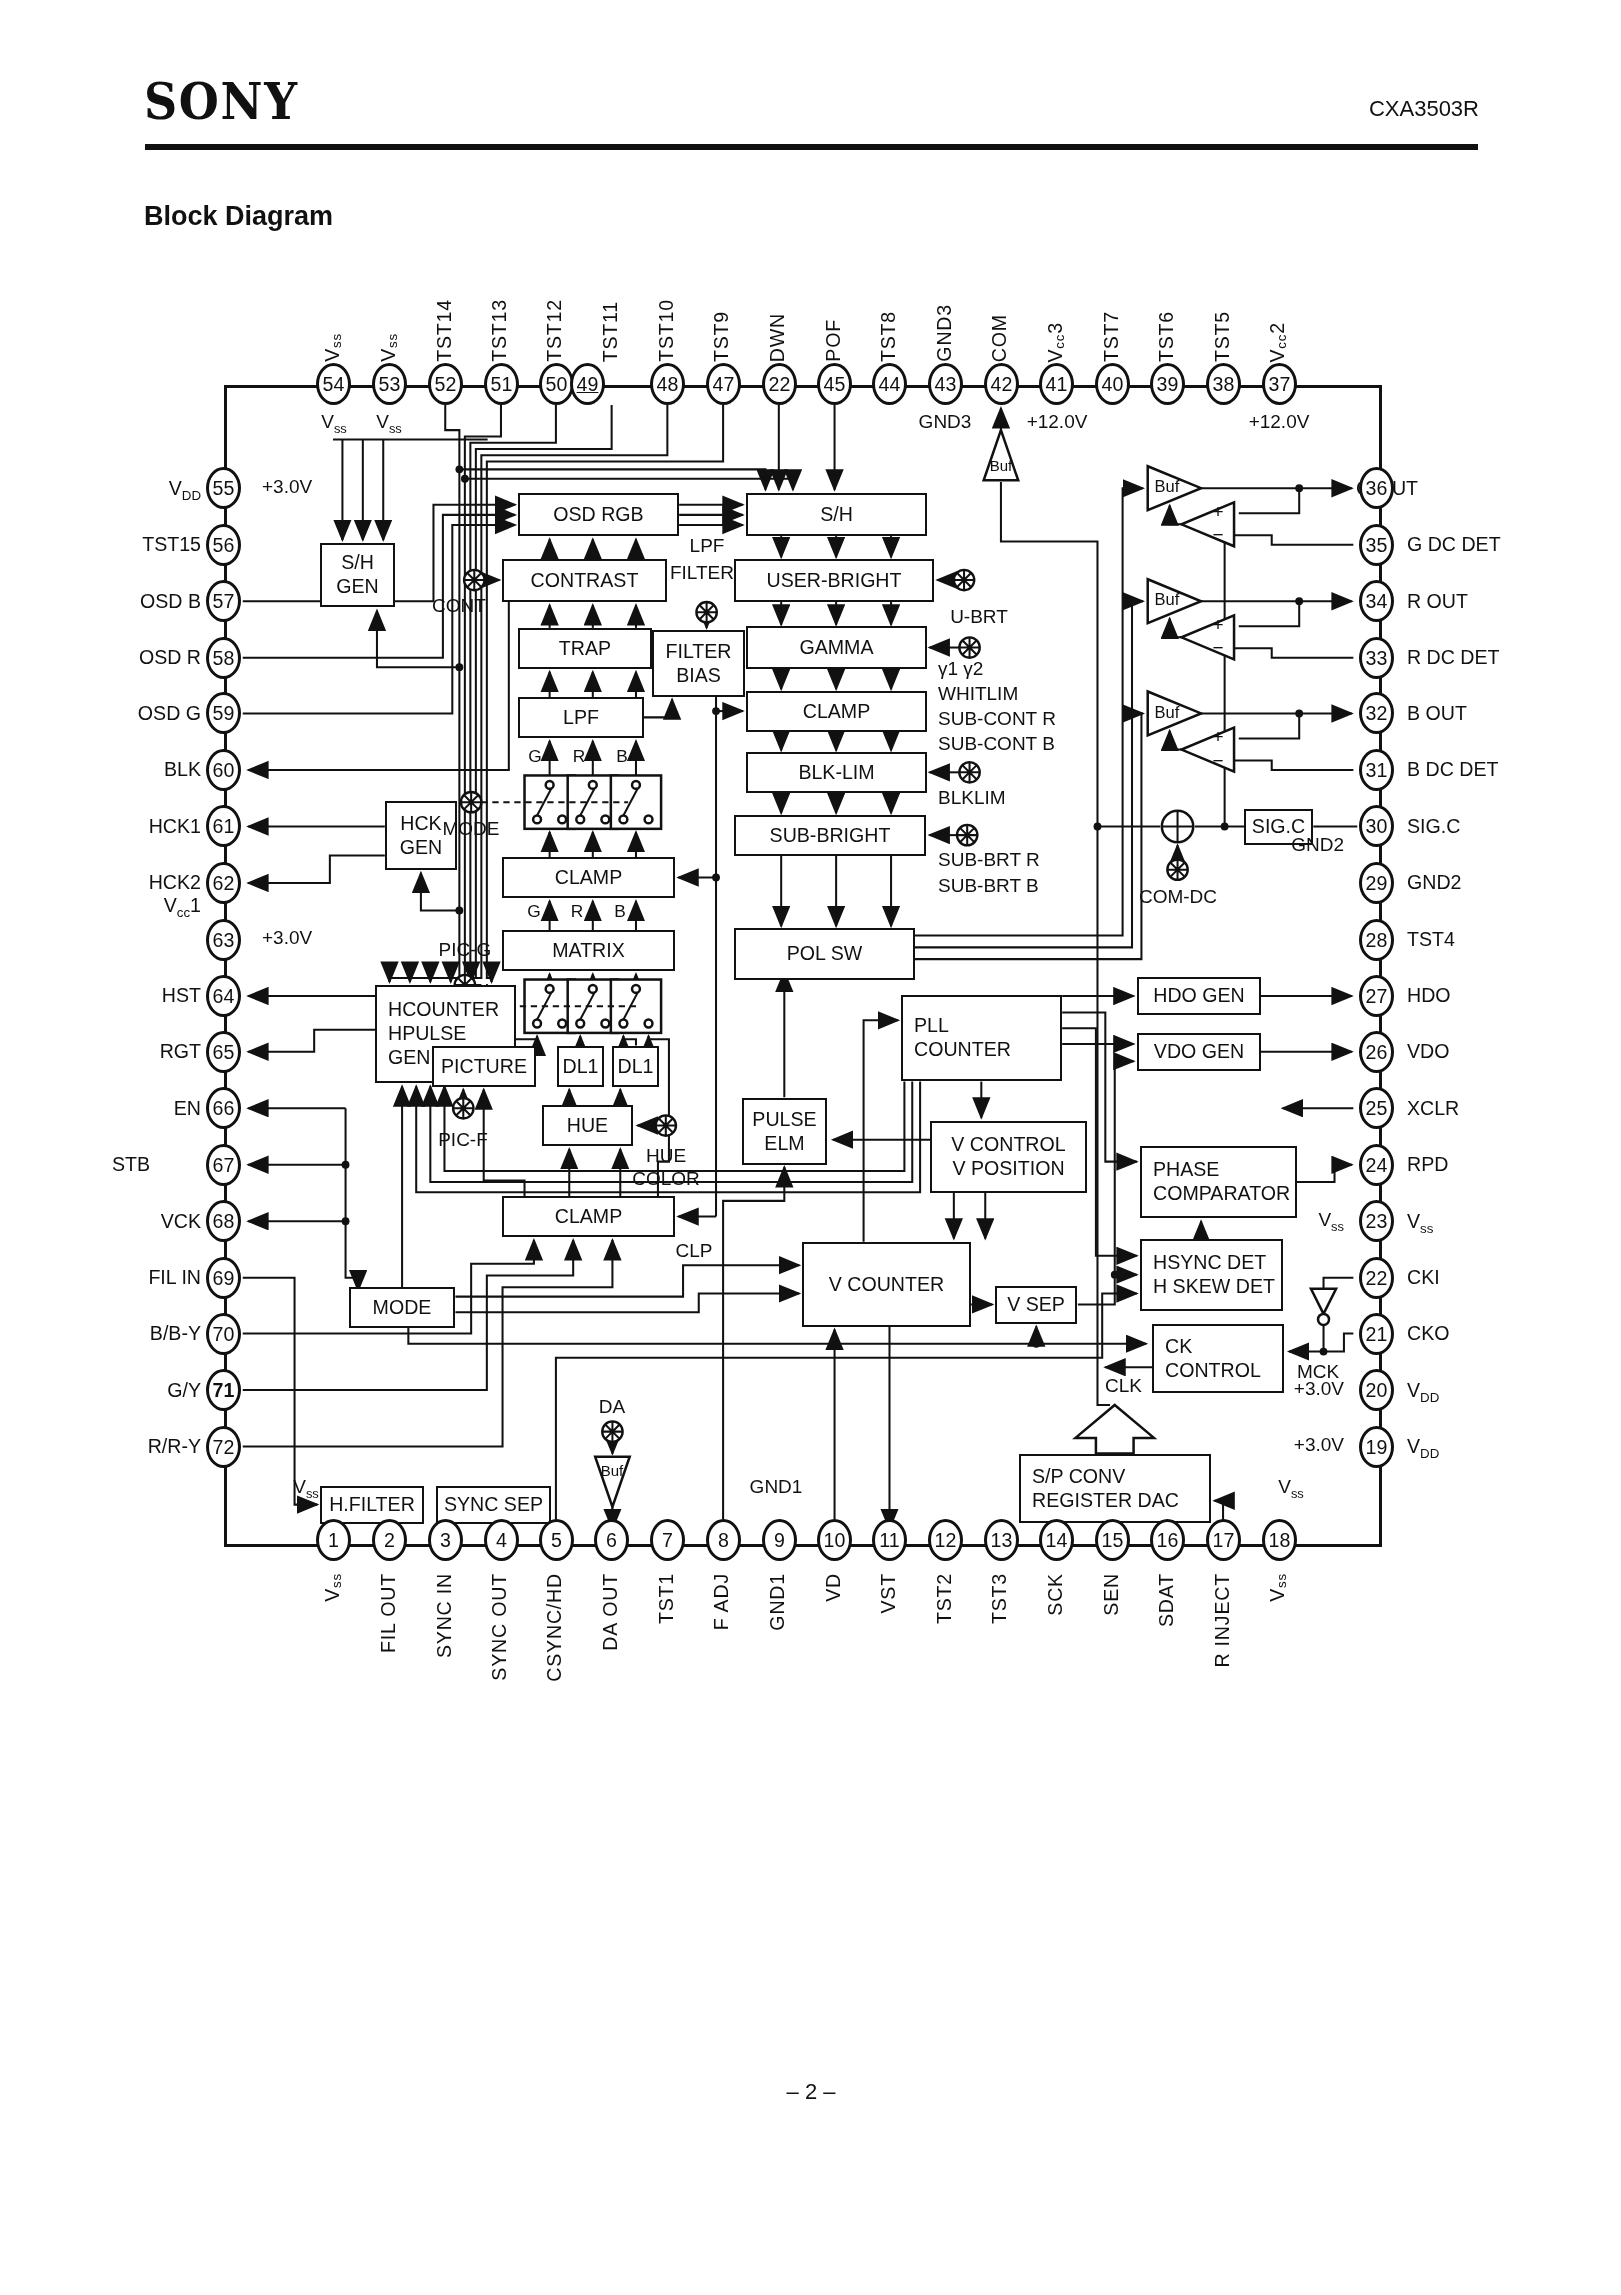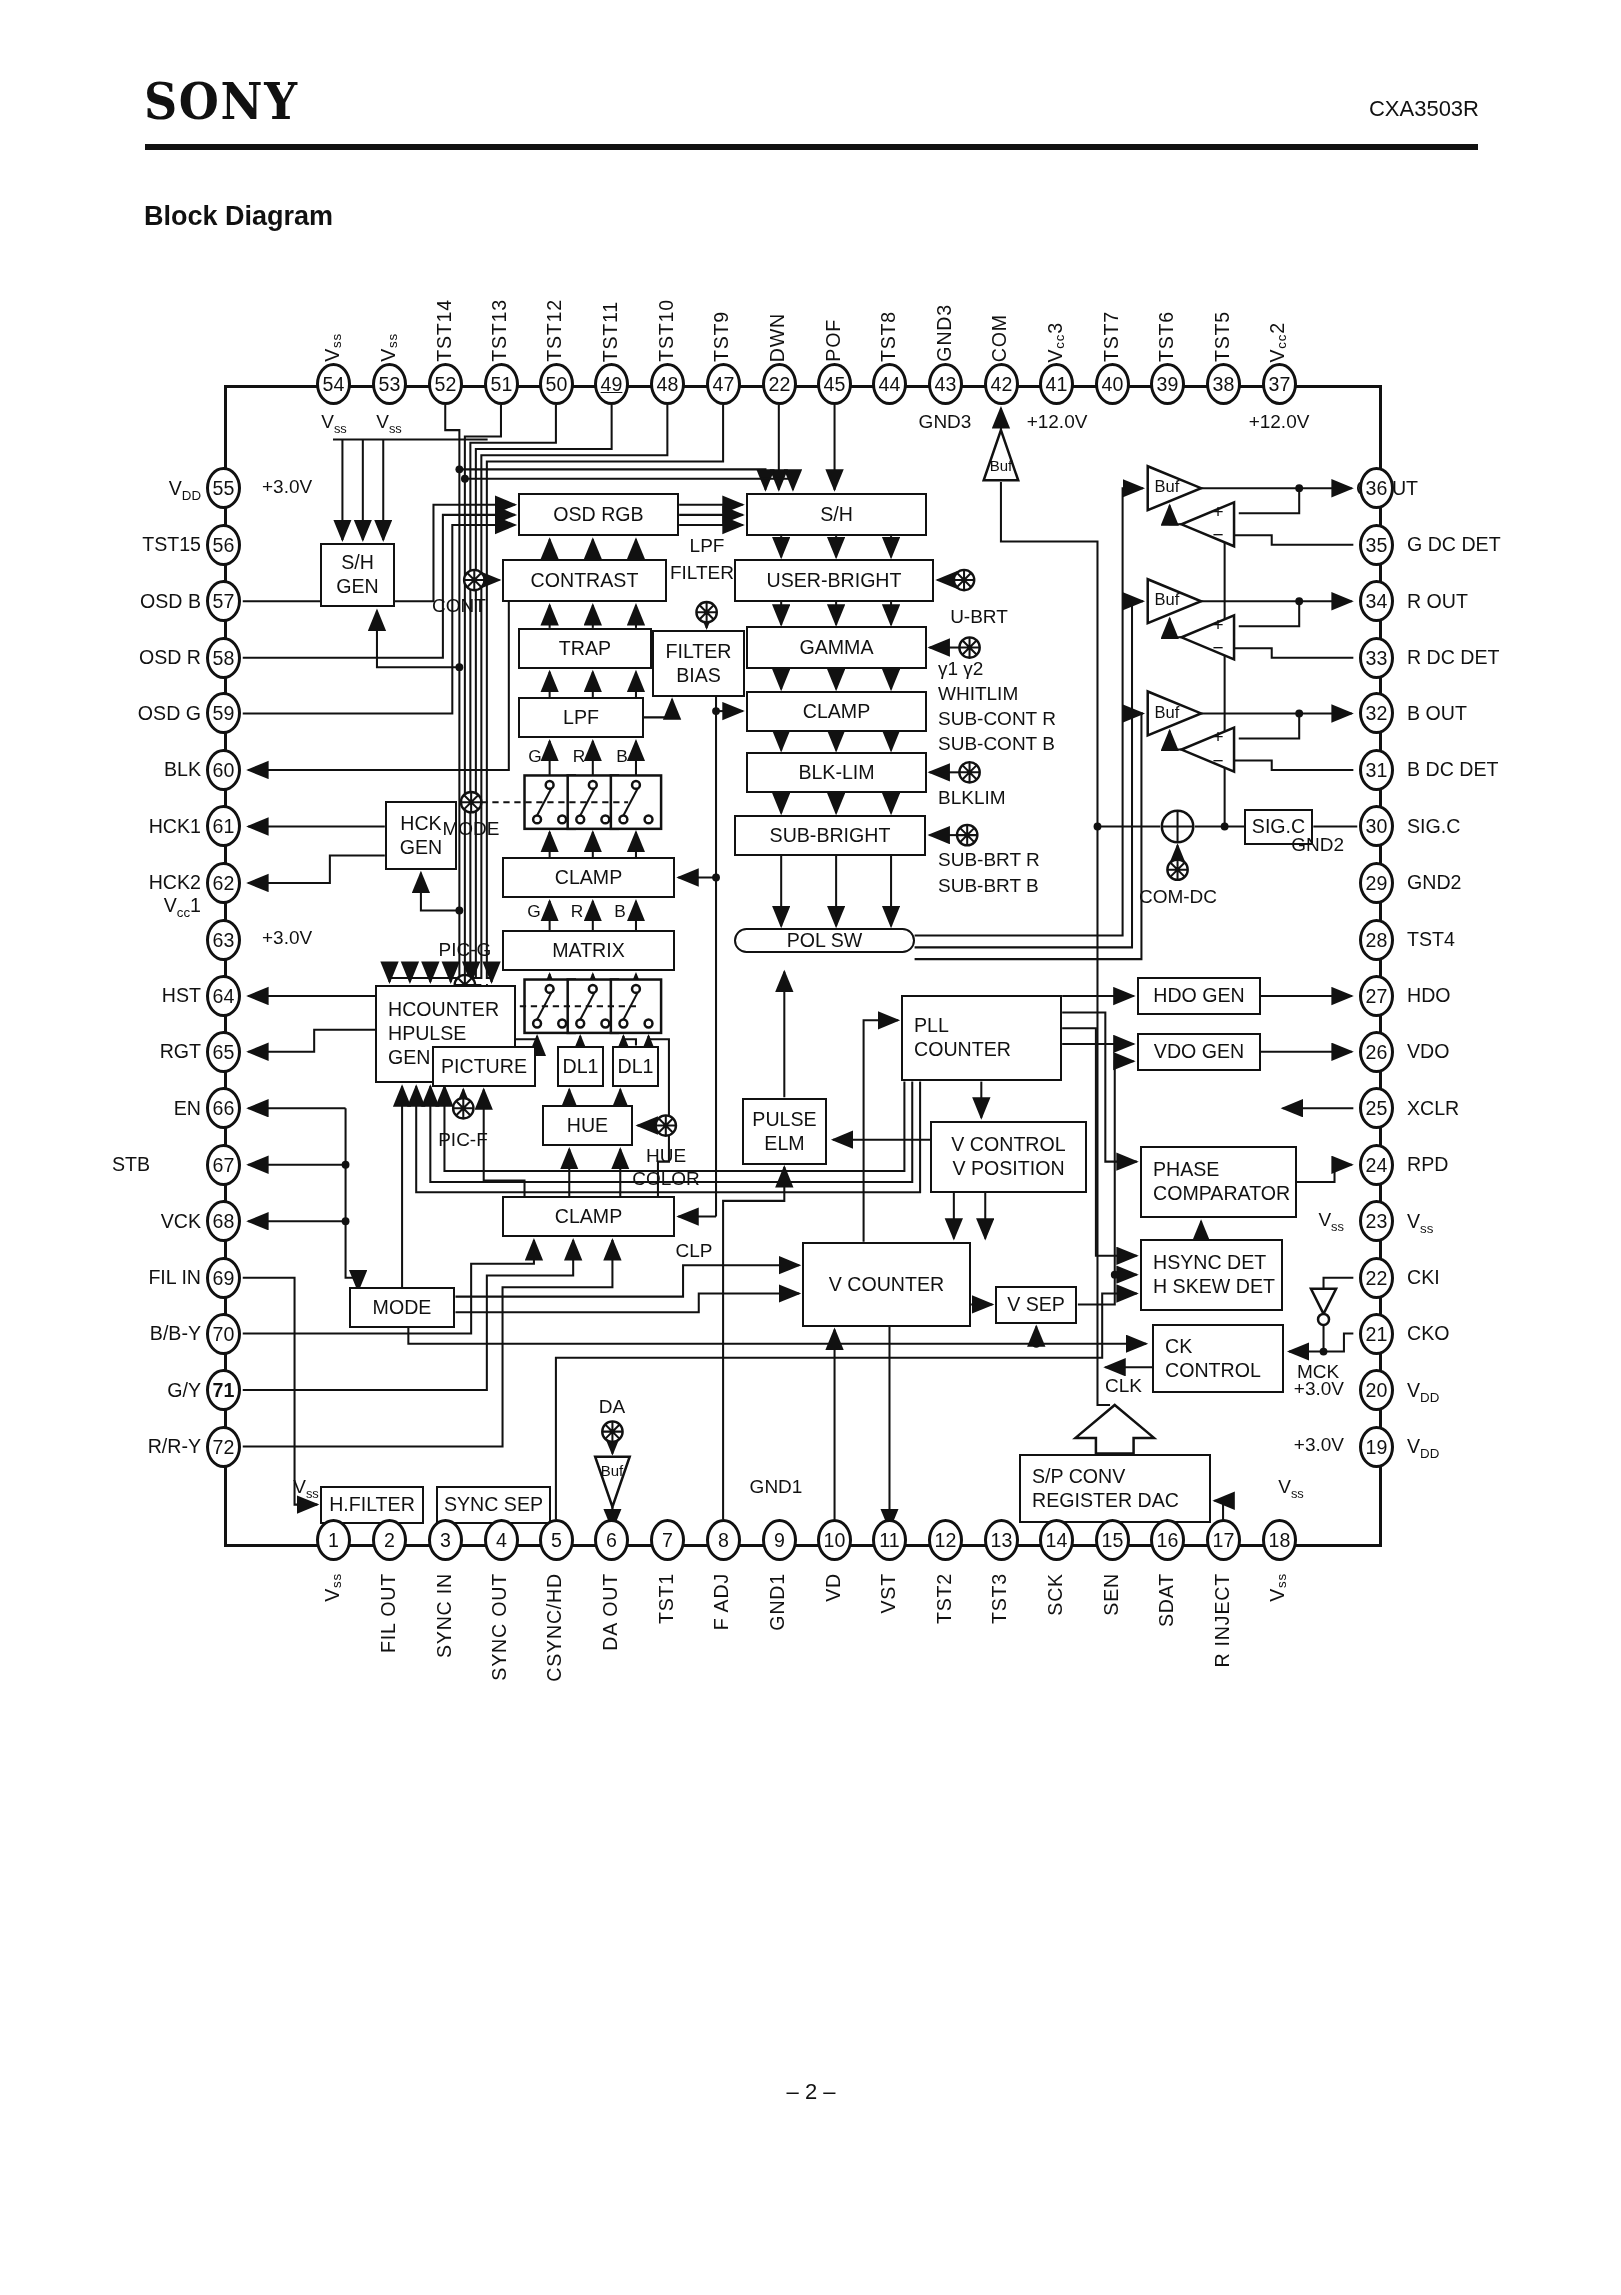--- a/index.html
+++ b/index.html
@@ -341,21 +341,21 @@
   <div class="pin" style="left: 316px; top: 363px;">54</div>
       <div class="vlabel" style="left: 321px; bottom: 1933px;">V<sub>ss</sub></div>
       <div class="pin" style="left: 372px; top: 363px;">53</div>
       <div class="vlabel" style="left: 377px; bottom: 1933px;">V<sub>ss</sub></div>
       <div class="pin" style="left: 428px; top: 363px;">52</div>
       <div class="vlabel" style="left: 433px; bottom: 1933px;">TST14</div>
       <div class="pin" style="left: 484px; top: 363px;">51</div>
       <div class="vlabel" style="left: 488px; bottom: 1933px;">TST13</div>
       <div class="pin" style="left: 539px; top: 363px;">50</div>
       <div class="vlabel" style="left: 543px; bottom: 1933px;">TST12</div>
-      <div class="pin" style="left: 594px; top: 363px; text-decoration: underline;">49</div>
+      <div class="pin" style="left: 570px; top: 363px; text-decoration: underline;">49</div>
       <div class="vlabel" style="left: 599px; bottom: 1933px;">TST11</div>
       <div class="pin" style="left: 650px; top: 363px;">48</div>
       <div class="vlabel" style="left: 655px; bottom: 1933px;">TST10</div>
       <div class="pin" style="left: 706px; top: 363px;">47</div>
       <div class="vlabel" style="left: 710px; bottom: 1933px;">TST9</div>
       <div class="pin" style="left: 762px; top: 363px;">22</div>
       <div class="vlabel" style="left: 766px; bottom: 1933px;">DWN</div>
       <div class="pin" style="left: 817px; top: 363px;">45</div>
       <div class="vlabel" style="left: 822px; bottom: 1933px;">POF</div>
       <div class="pin" style="left: 872px; top: 363px;">44</div>
@@ -502,21 +502,21 @@
       <div class="block" style="left: 746px; top: 691px; width: 181px; height: 41px;">CLAMP</div>
       <div class="block" style="left: 746px; top: 752px; width: 181px; height: 41px;">BLK-LIM</div>
       <div class="block" style="left: 734px; top: 815px; width: 192px; height: 41px;">SUB-BRIGHT</div>
       <div class="block" style="left: 502px; top: 857px; width: 173px; height: 41px;">CLAMP</div>
       <div class="block" style="left: 502px; top: 930px; width: 173px; height: 41px;">MATRIX</div>
       <div class="block" style="left: 432px; top: 1046px; width: 104px; height: 41px;">PICTURE</div>
       <div class="block" style="left: 557px; top: 1046px; width: 47px; height: 41px;">DL1</div>
       <div class="block" style="left: 612px; top: 1046px; width: 47px; height: 41px;">DL1</div>
       <div class="block" style="left: 542px; top: 1105px; width: 91px; height: 41px;">HUE</div>
       <div class="block" style="left: 502px; top: 1196px; width: 173px; height: 41px;">CLAMP</div>
-      <div class="block" style="left: 734px; top: 928px; width: 181px; height: 25px; border-radius: 14px;">POL SW</div>
+      <div class="block" style="left: 734px; top: 928px; width: 181px; height: 52px;">POL SW</div>
       <div class="block" style="left: 742px; top: 1098px; width: 85px; height: 67px;">PULSE
 ELM</div>
       <div class="block left" style="left: 901px; top: 995px; width: 161px; height: 86px;">PLL
 COUNTER</div>
       <div class="block" style="left: 1137px; top: 977px; width: 124px; height: 38px;">HDO GEN</div>
       <div class="block" style="left: 1137px; top: 1033px; width: 124px; height: 38px;">VDO GEN</div>
       <div class="block" style="left: 930px; top: 1121px; width: 157px; height: 72px;">V CONTROL
 V POSITION</div>
       <div class="block left" style="left: 1140px; top: 1146px; width: 157px; height: 72px;">PHASE
 COMPARATOR</div>

